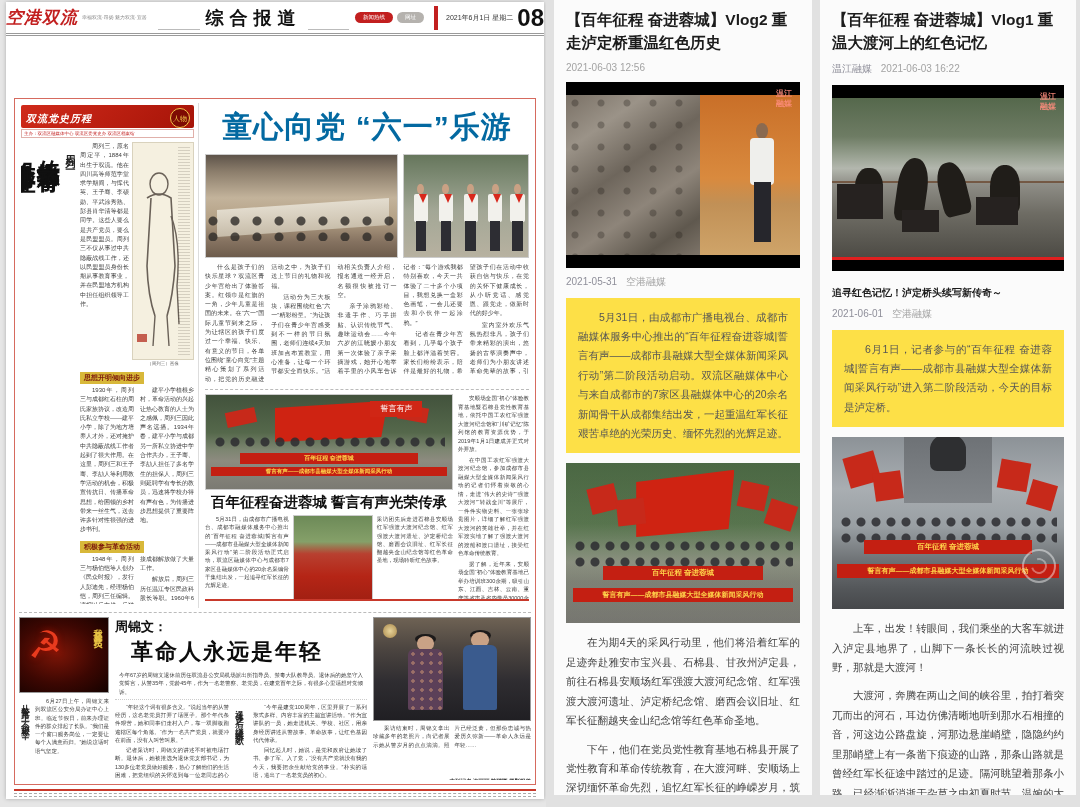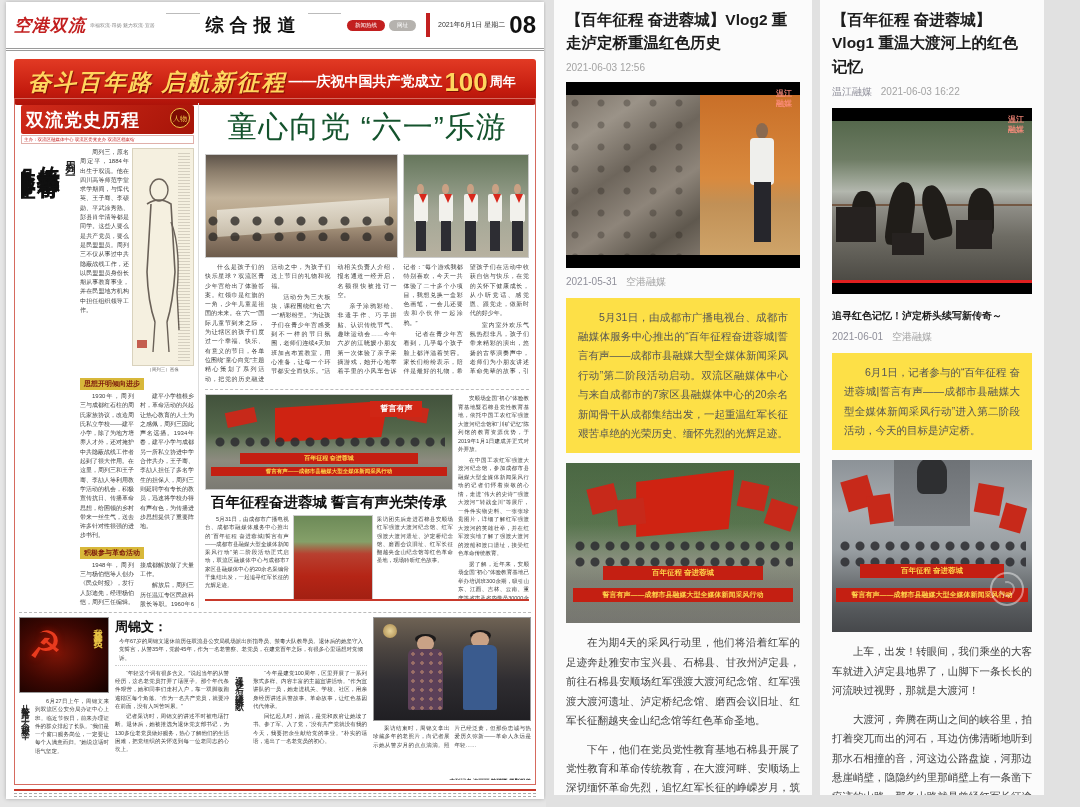--- a/index.html
+++ b/index.html
@@ -2,26 +2,26 @@
 <html><head>
 <meta charset="utf-8">
 <style>
   * { margin:0; padding:0; box-sizing:border-box; }
   html,body { width:1080px; height:807px; overflow:hidden; background:#e6e6e6;
     font-family:"Liberation Sans","DejaVu Sans",sans-serif; }
 
   
   .paper { position:absolute; left:6px; top:2px; width:538px; height:797px;
     background:#fff; box-shadow:0 0 4px rgba(0,0,0,.25); }
-  .np-header { height:49px; display:flex; align-items:center; padding:0 8px;
+  .np-header { height:34px; display:flex; align-items:center; padding:0 0;
     border-bottom:3px double #9a9a9a; }
   .masthead { color:#c21f1f; font-weight:bold; font-style:italic; font-size:17px;
     letter-spacing:1px; white-space:nowrap; }
   .tagline { font-size:5px; color:#888; margin-left:4px; width:70px; line-height:1.3; }
-  .section-wrap { flex:1; display:flex; align-items:flex-start; }
+  .section-wrap { flex:1; display:flex; align-items:flex-end; }
   .section-wrap::before,.section-wrap::after { content:""; flex:1; border-top:1px solid #bbb; margin:0 6px; }
   .section-title { font-size:18px; font-weight:bold; letter-spacing:6px; color:#111; white-space:nowrap; }
   .pill { font-size:5.5px; color:#fff; border-radius:8px; padding:2px 8px; white-space:nowrap; }
   .pill.red { background:#c21f1f; }
   .pill.gray { background:#b5b2ae; margin-left:4px; }
   .vbar { width:4px; height:24px; background:#c21f1f; margin:0 8px 0 10px; }
   .np-date { font-size:7px; color:#333; white-space:nowrap; }
   .np-pageno { font-size:24px; font-weight:bold; color:#111; margin-left:4px; }
 
   .np-banner { margin:8px 8px 5px; height:46px; border-radius:3px;
@@ -34,21 +34,21 @@
   .banner-suffix { color:#fff; font-size:13px; font-weight:bold; }
 
   .np-content { position:absolute; top:96px; left:8px; right:8px; bottom:14px;
     border:1px solid #d66a5e; padding:4px; display:flex; flex-direction:column; overflow:hidden; }
   .np-row1 { display:flex; height:505px; overflow:hidden; }
   .col-left { width:180px; border-right:1px solid #ddd; padding:2px 4px 2px 2px; overflow:hidden; }
   .col-main { flex:1; padding:0 2px 0 6px; overflow:hidden; }
 
   .badge { background:linear-gradient(135deg,#d02a1a,#a61408); border-radius:2px;
     padding:3px 5px 2px; position:relative; }
-  .badge-main { color:#fff; font-weight:900; font-size:18px; letter-spacing:1px; }
+  .badge-main { color:#fff; font-weight:900; font-style:italic; font-size:10px; letter-spacing:1px; }
   .badge-tag { position:absolute; right:4px; top:3px; width:20px; height:20px; border-radius:50%;
     background:#7e0b03; color:#f3c64a; font-size:7px; display:flex; align-items:center;
     justify-content:center; text-align:center; line-height:1; border:1px solid #f3c64a; }
   .badge-sub { font-size:4.5px; color:#c21f1f; background:#fff; border:1px solid #e0b0aa;
     padding:1px 2px; margin-top:1px; white-space:nowrap; overflow:hidden; }
 
   .lc-row { display:flex; margin-top:4px; height:462px; overflow:hidden; }
   .vcol { display:flex; flex-direction:row-reverse; width:56px; }
   .vname { writing-mode:vertical-rl; font-size:10px; font-weight:bold; color:#222;
     letter-spacing:4px; padding-top:4px; width:16px; }
@@ -64,21 +64,21 @@
     background:repeating-linear-gradient(0deg,rgba(60,50,40,.35) 0 1px,transparent 1px 3px);
     opacity:.5; }
   .portrait-caption { font-size:4.5px; color:#666; text-align:center; margin-top:1px; }
   .subhead { background:#d8b83a; color:#7d1a0c; font-weight:bold; font-size:7px;
     padding:1px 4px; margin:4px 0 2px; display:inline-block; }
   .lc-cols { columns:2; column-gap:6px; font-size:6px; line-height:1.55; color:#3c3c3c;
     text-align:justify; }
   .lc-cols p, .lc-intro p { text-indent:2em; margin-bottom:2px; }
   .byline { font-size:5.5px; color:#222; text-align:right; margin-top:2px; font-weight:bold; }
 
-  .feat-headline { font-size:30px; font-weight:400; color:#14532d; text-align:center;
+  .feat-headline { font-size:30px; font-weight:700; color:#0369a1; text-align:center;
     letter-spacing:1px; padding:4px 0 6px; white-space:nowrap; }
   .feat-photos { display:flex; gap:5px; height:104px; }
   .photo { position:relative; overflow:hidden; border:1px solid #ccc; }
   .indoor { flex:1.55;
     background:linear-gradient(180deg,#5e544a 0%,#8b7d6b 16%,#c3b39b 42%,#b5a287 62%,#857260 85%,#6d5c4c 100%); }
   .indoor .tableband { position:absolute; left:6%; right:4%; top:48%; height:26%;
     background:linear-gradient(180deg,#e9e4d8,#cfc6b4); transform:skewY(-4deg); opacity:.85; }
   .heads { position:absolute; left:0; right:0; height:26%;
     background-image:radial-gradient(circle at 7px 7px,#2e2b28 4px,transparent 5px);
     background-size:22px 16px; opacity:.8; }
@@ -98,21 +98,21 @@
   .mid-section { border-top:1px dashed #bbb; margin-top:4px; padding-top:4px;
     border-bottom:2px solid #c8392b; display:flex; gap:5px; height:212px; overflow:hidden; }
   .mid-left { width:248px; }
   .gphoto-np { position:relative; height:96px; overflow:hidden; border:1px solid #ccc;
     background:linear-gradient(180deg,#42523c 0%,#55684b 40%,#7c8570 58%,#8d8b80 70%,#7b7a72 100%); }
   .flag-big { position:absolute; left:28%; top:6%; width:46%; height:44%; background:#cf2312;
     clip-path:polygon(0 18%,100% 0,94% 88%,0 100%); }
   .flag-s { position:absolute; width:12%; height:16%; background:#c7291a; }
   .bnr { position:absolute; background:#c41f12; color:#ffd24a; text-align:center;
     font-weight:bold; overflow:hidden; white-space:nowrap; }
-  .emblem { position:absolute; background:#d02615; color:#fff; font-weight:bold;
+  .emblem { position:absolute; background:#d02615; color:#fff; font-weight:normal;
     display:flex; align-items:center; justify-content:center; }
   .mid-headline { font-size:14.5px; font-weight:900; color:#101010; text-align:center;
     padding:3px 0; white-space:nowrap; }
   .mid-under { display:flex; gap:4px; height:88px; overflow:hidden; }
   .mu-text { flex:1.1; font-size:5.5px; line-height:1.5; color:#3c3c3c; text-align:justify; }
   .mu-text p { text-indent:2em; }
   .redriver { width:80px; border:1px solid #ccc;
     background:linear-gradient(180deg,#6d8a58 0%,#85a069 30%,#b84030 44%,#b52516 70%,#a01f12 100%); }
   .mu-cap { flex:1; font-size:5.5px; line-height:1.5; color:#3c3c3c; text-align:justify; }
   .mid-right { flex:1; font-size:5.5px; line-height:1.55; color:#3c3c3c; text-align:justify; overflow:hidden; }
@@ -161,21 +161,21 @@
   .ba-right-cols p { text-indent:2em; }
 
   .paper-redline { position:absolute; left:8px; right:8px; bottom:8px; height:2px; background:#c8392b; }
   .paper-dashes { position:absolute; left:8px; right:8px; bottom:2px; height:4px;
     border-top:1px dashed #aaa; border-bottom:1px dashed #aaa; }
 
   
   .web { position:absolute; left:546px; top:0; width:534px; height:807px; background:#e1e1e1; }
   .webcol { position:absolute; top:0; bottom:12px; background:#fbfbfb; padding:8px 12px; overflow:hidden; }
   .webcol-a { left:8px; width:258px; }
-  .webcol-b { left:274px; width:224px; }
+  .webcol-b { left:274px; width:256px; }
   .post-title { font-size:15.5px; font-weight:bold; color:#1c1c1c; line-height:1.5; cursor:pointer; }
   .post-meta { font-size:10px; color:#a3a3a3; margin:7px 0 9px; }
   .post-meta .src { color:#8f8f9a; margin-right:6px; }
   .video { position:relative; height:186px; background:#000; overflow:hidden; cursor:pointer; }
   .vid-scene { position:absolute; left:0; right:0; top:13px; bottom:13px; display:flex; }
   .relief { flex:1.35; position:relative;
     background:linear-gradient(145deg,#7a7166 0%,#9b9388 22%,#6e665c 45%,#8e857a 65%,#5f584e 85%,#7d7469 100%); }
   .relief::after { content:""; position:absolute; inset:0;
     background-image:radial-gradient(circle at 9px 8px,rgba(30,25,20,.55) 3px,transparent 4px);
     background-size:26px 22px; opacity:.55; }
@@ -228,26 +228,20 @@
     <span class="section-wrap">
       <span class="section-title">综合报道</span>
     </span>
     <span class="pill red">新闻热线</span>
     <span class="pill gray">网址</span>
     <span class="vbar"></span>
     <span class="np-date">2021年6月1日 星期二</span>
     <span class="np-pageno">08</span>
   </div>
 
-  <div class="np-banner">
-    <span class="calli">奋斗百年路 启航新征程</span>
-    <span class="banner-rest">——庆祝中国共产党成立</span>
-    <span class="banner-100">100</span>
-    <span class="banner-suffix">周年</span>
-  </div>
 
   <div class="np-content">
     <div class="np-row1">
 
       <div class="col-left">
         <div class="badge">
           <span class="badge-main">双流党史历程</span>
           <span class="badge-tag">人物</span>
         </div>
         <div class="badge-sub">主办：双流区融媒体中心 双流区委党史办 双流区档案馆</div>
@@ -381,20 +375,21 @@
         </div>
         <div class="ba-left-under">
           <span class="v-slogan">从警路上 不辞艰辛</span>
           <div class="mini-col">
             <p>6月27日上午，周锦文来到双流区公安分局办证中心上班。临近节假日，前来办理证件的群众排起了长队。“我们是一个窗口服务岗位，一定要让每个人满意而归。”她说这话时语气坚定。</p>
           </div>
         </div>
       </div>
       <div class="ba-mid">
         <span class="elder-label">周锦文：</span>
+        <div class="elder-headline">革命人永远是年轻</div>
         <div class="elder-intro">今年67岁的周锦文退休前历任双流县公安局机场派出所指导员、禁毒大队教导员。退休后的她坚守入党誓言，从警35年，党龄45年，作为一名老警察、老党员，在建党百年之际，有很多心里话想对党倾诉。</div>
         <div class="ba-cols">
           <div class="ba-col">
             <p>“年轻这个词有很多含义。”说起当年的从警经历，这名老党员打开了话匣子。那个年代条件艰苦，她和同事们走村入户，靠一双脚板跑遍辖区每个角落。“作为一名共产党员，就要冲在前面，没有人叫苦叫累。”</p>
             <p>记者采访时，周锦文的讲述不时被电话打断。退休后，她被推选为退休党支部书记，为130多位老党员做好服务，热心了解他们的生活困难，把党组织的关怀送到每一位老同志的心坎上。</p>
           </div>
           <span class="v-slogan">退休之后 继续奉献</span>
           <div class="ba-col">
             <p>“今年是建党100周年，区里开展了一系列形式多样、内容丰富的主题宣讲活动。”作为宣讲队的一员，她走进机关、学校、社区，用亲身经历讲述从警故事、革命故事，让红色基因代代传承。</p>
             <p>回忆起儿时，她说，是党和政府让她读了书、参了军、入了党，“没有共产党就没有我的今天，我要把余生献给党的事业。”朴实的话语，道出了一名老党员的初心。</p>

